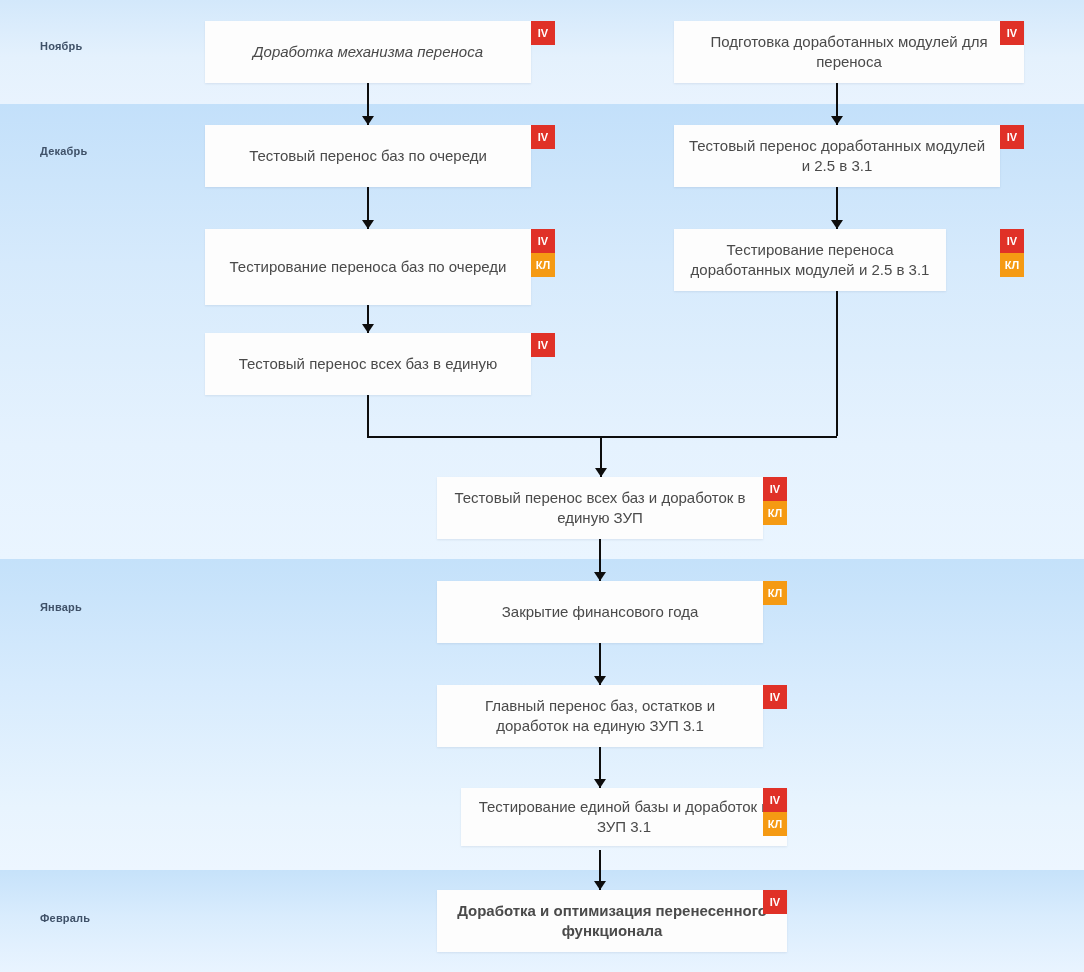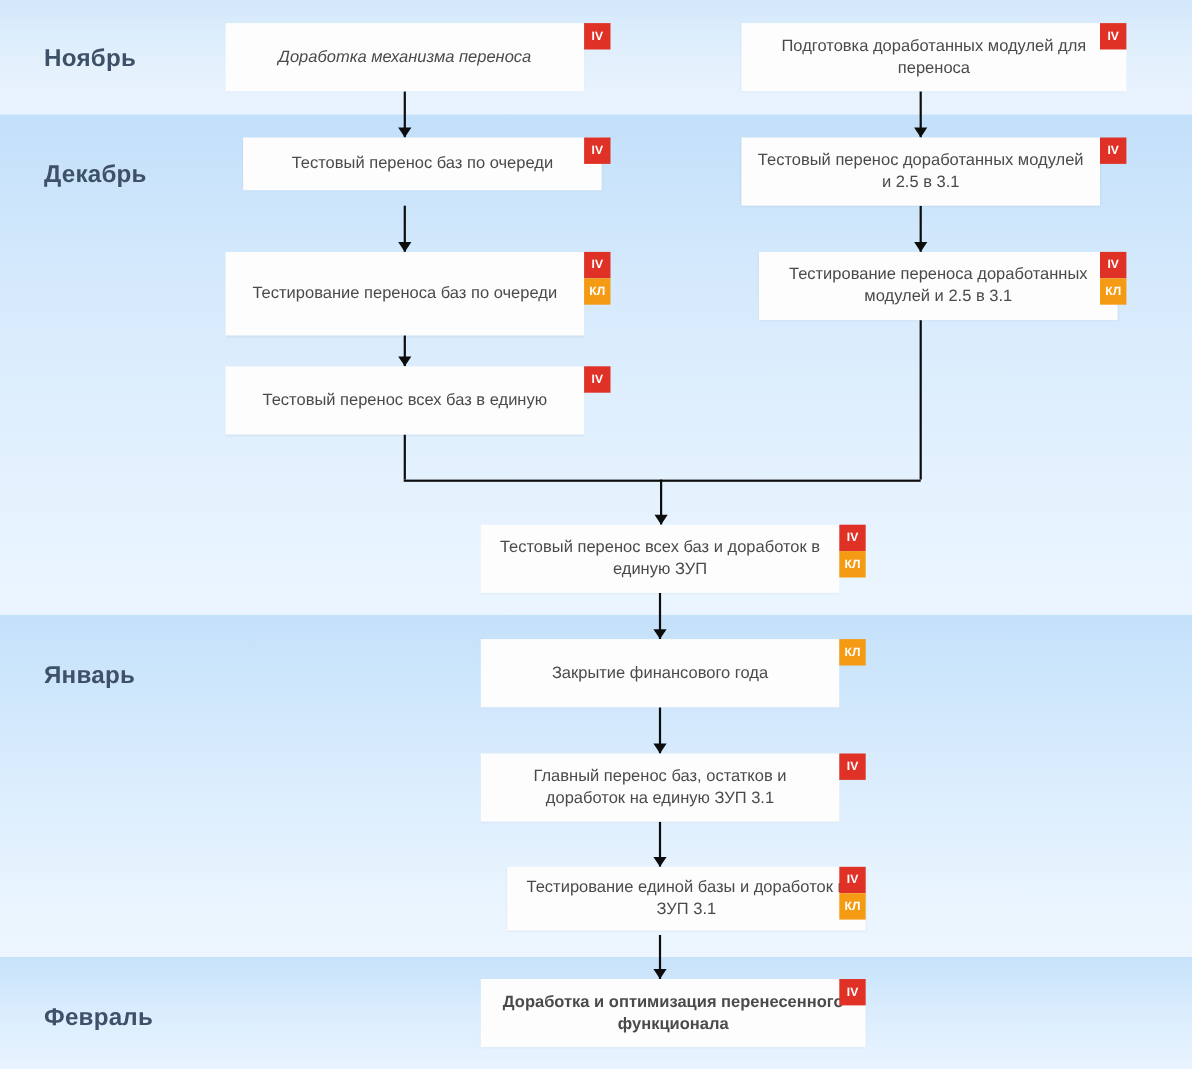--- a/index.html
+++ b/index.html
@@ -36,21 +36,21 @@
     background: linear-gradient(to bottom, #c4e1fa 0%, #d7ebfd 40%, #e8f4fe 80%, #edf6ff 100%);
   }
   .band-feb {
     top: 870px; height: 102px;
     background: linear-gradient(to bottom, #c6e2fa 0%, #d9ecfd 45%, #e9f4ff 100%);
   }
   
   .month-label {
     position: absolute;
     left: 40px;
-    font-size: 22px;
+    font-size: 11px;
     font-weight: bold;
     color: #3f5168;
     letter-spacing: 0.2px;
     white-space: nowrap;
   }
   
   .node {
     position: absolute;
     background: #fdfdfd;
     display: flex;
@@ -153,40 +153,40 @@
       </div>
       <div class="badge-stack" style="left: 531px; top: 21px;">
         <div class="badge badge-iv">IV</div>
       </div>
       <div class="node" style="left: 674px; top: 21px; width: 350px; height: 62px;">
         <span class="node-text">Подготовка доработанных модулей для переноса</span>
       </div>
       <div class="badge-stack" style="left: 1000px; top: 21px;">
         <div class="badge badge-iv">IV</div>
       </div>
-      <div class="node" style="left: 221px; top: 125px; width: 326px; height: 48px;">
+      <div class="node" style="left: 205px; top: 125px; width: 326px; height: 62px;">
         <span class="node-text">Тестовый перенос баз по очереди</span>
       </div>
       <div class="badge-stack" style="left: 531px; top: 125px;">
         <div class="badge badge-iv">IV</div>
       </div>
       <div class="node" style="left: 674px; top: 125px; width: 326px; height: 62px;">
         <span class="node-text">Тестовый перенос доработанных модулей и 2.5 в 3.1</span>
       </div>
       <div class="badge-stack" style="left: 1000px; top: 125px;">
         <div class="badge badge-iv">IV</div>
       </div>
       <div class="node" style="left: 205px; top: 229px; width: 326px; height: 76px;">
         <span class="node-text">Тестирование переноса баз по очереди</span>
       </div>
       <div class="badge-stack" style="left: 531px; top: 229px;">
         <div class="badge badge-iv">IV</div>
         <div class="badge badge-kl">КЛ</div>
       </div>
-      <div class="node" style="left: 674px; top: 229px; width: 326px; height: 62px; margin-left: 16px;">
+      <div class="node" style="left: 674px; top: 229px; width: 272px; height: 62px;">
         <span class="node-text">Тестирование переноса доработанных модулей и 2.5 в 3.1</span>
       </div>
       <div class="badge-stack" style="left: 1000px; top: 229px;">
         <div class="badge badge-iv">IV</div>
         <div class="badge badge-kl">КЛ</div>
       </div>
       <div class="node" style="left: 205px; top: 333px; width: 326px; height: 62px; align-items: center;">
         <span class="node-text">Тестовый перенос всех баз в единую</span>
       </div>
       <div class="badge-stack" style="left: 531px; top: 333px;">

